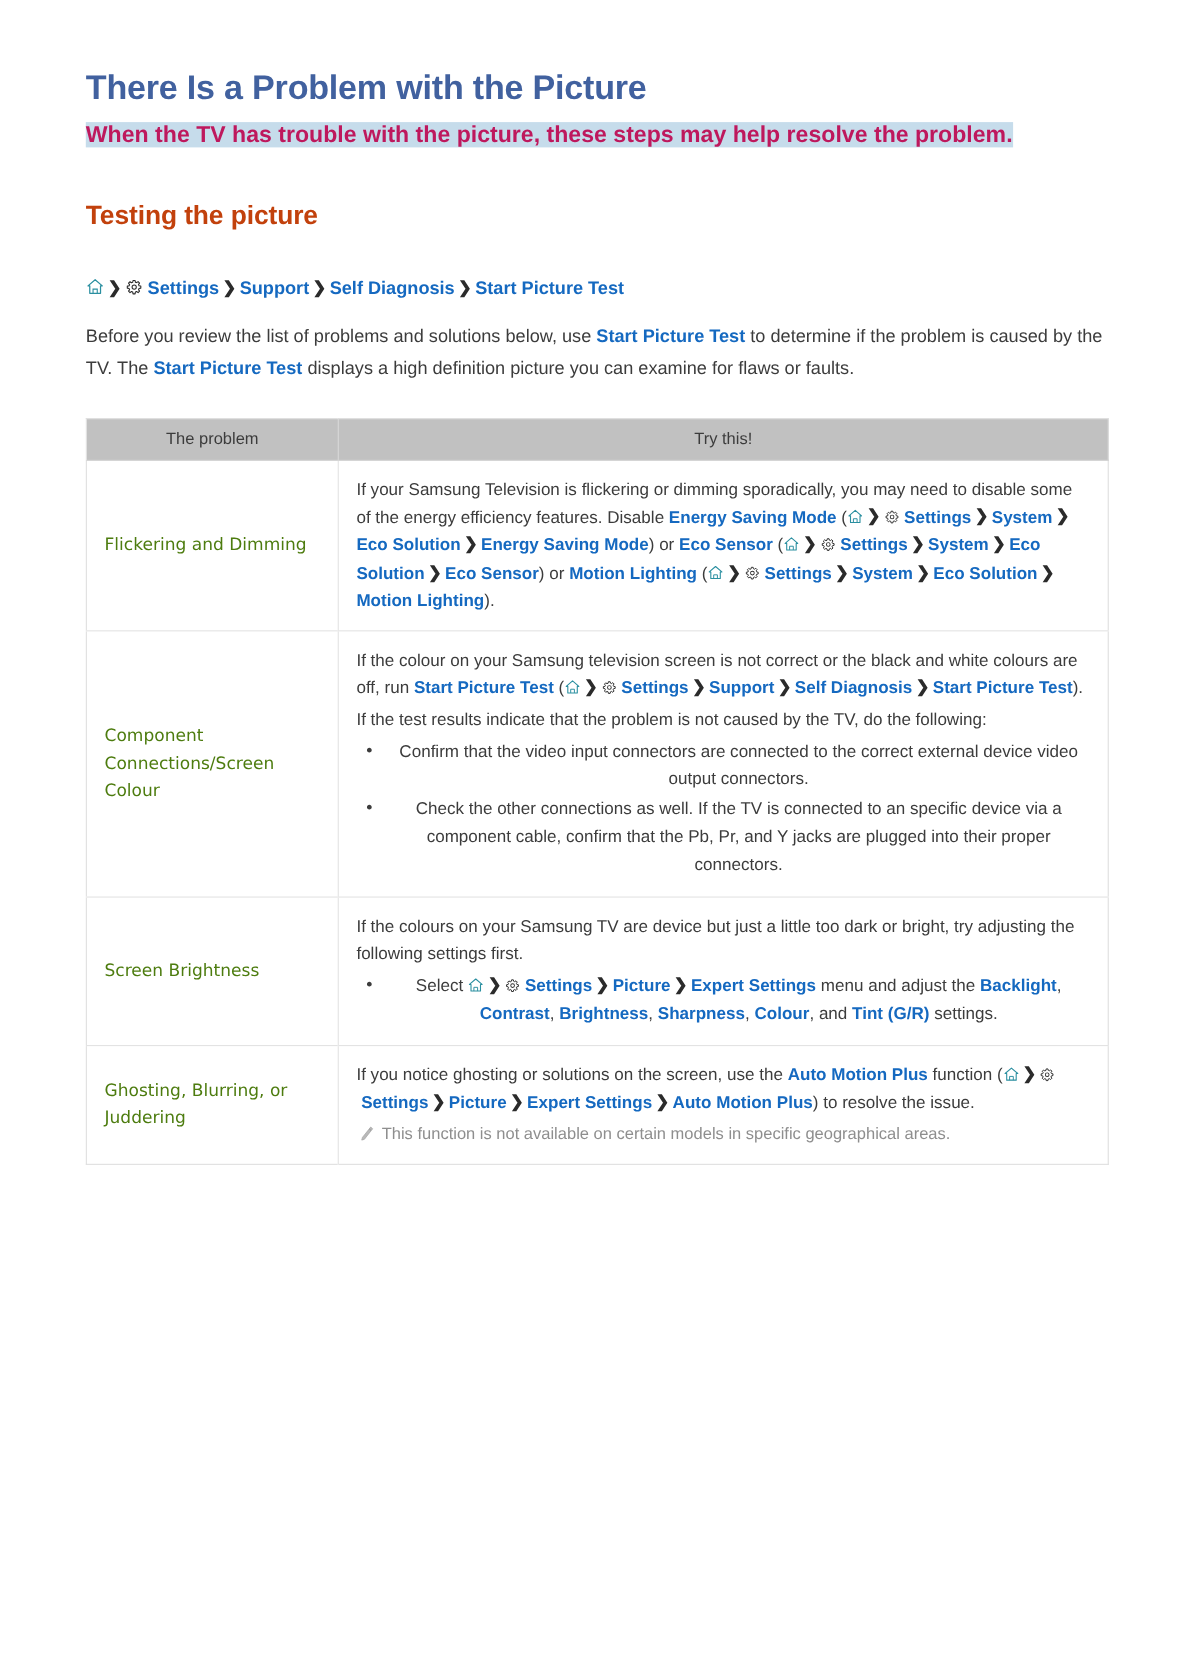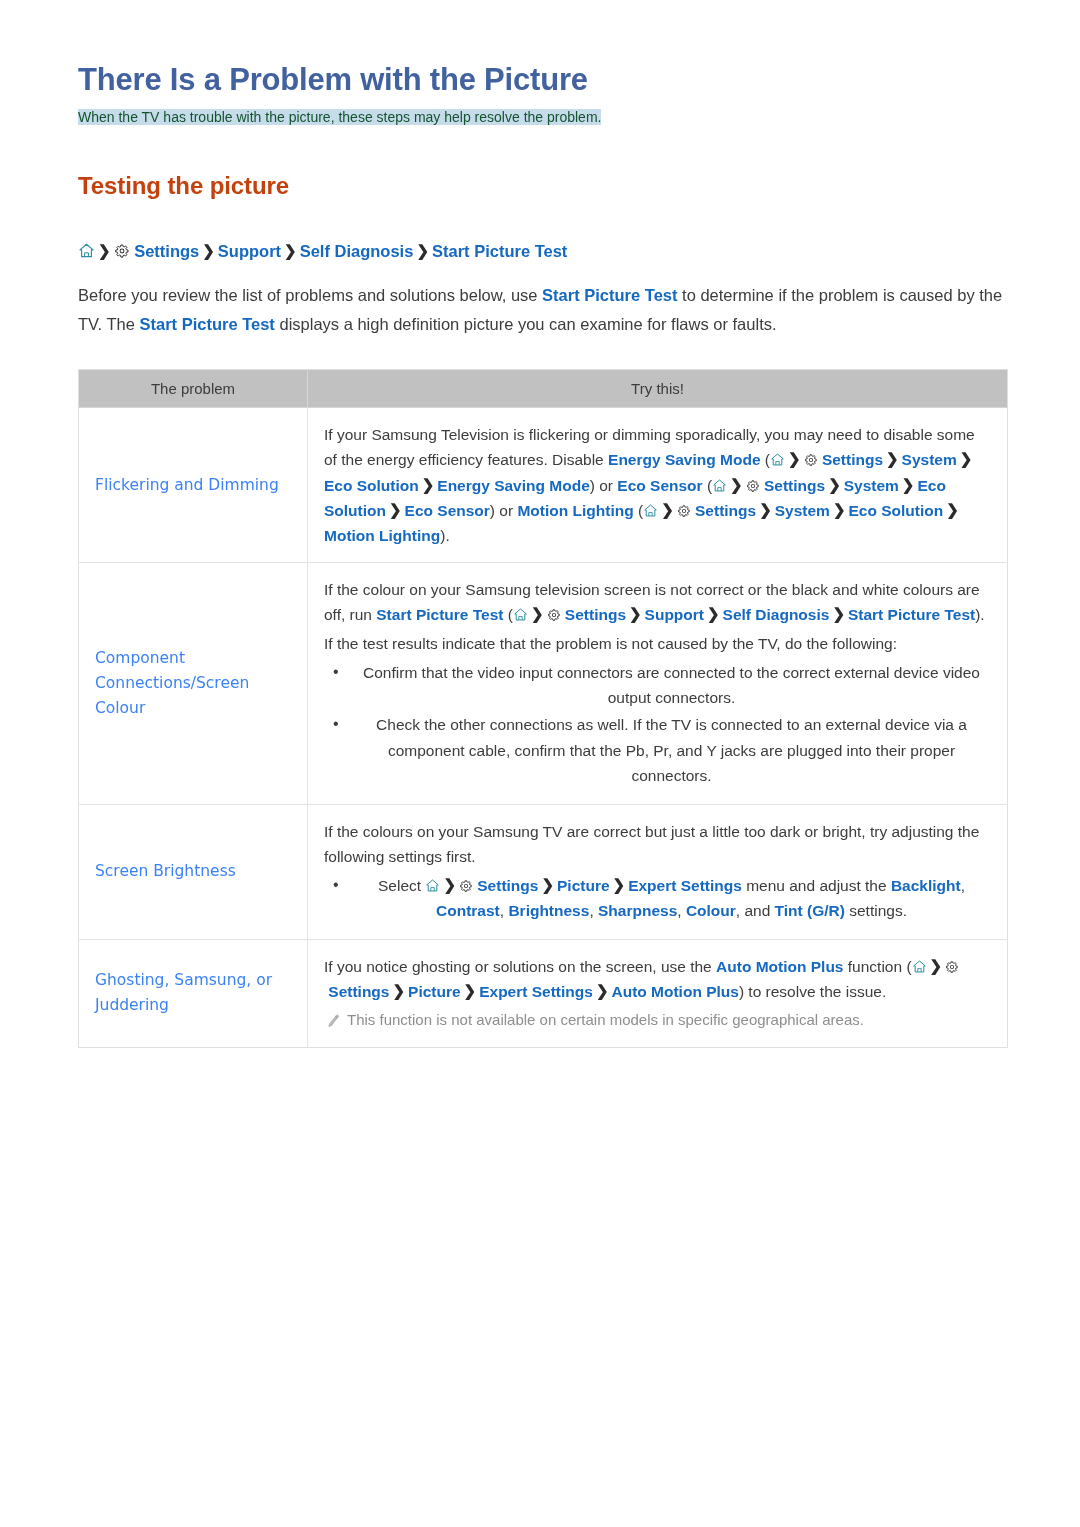--- a/index.html
+++ b/index.html
@@ -25,25 +25,26 @@
   h1.doc-title {
     font-size: 31px;
     font-weight: bold;
     color: #41619f;
     margin: 0 0 8px 0;
     letter-spacing: -0.2px;
     line-height: 1.18;
   }
   .doc-subtitle {
     display: inline;
-    font-size: 14px;
-    color: #14532d;
+    font-size: 21px;
+    color: #be185d;
     background: #c6dceb;
     line-height: 1.55;
     box-decoration-break: clone;
+    font-weight: bold;
     -webkit-box-decoration-break: clone;
   }
   .subtitle-wrap { margin: 0 0 44px 0; }
 
   h2.section-title {
     font-size: 24px;
     font-weight: bold;
     color: #c2410c;
     margin: 0 0 38px 0;
     letter-spacing: -0.1px;
@@ -116,21 +117,21 @@
     padding: 14px 16px;
     font-size: 15.5px;
     line-height: 1.62;
     margin-top: 11px;
   }
   table.problem-table td:last-child { border-right: none; }
   td.prob {
     width: 216px;
     font-family: "DejaVu Sans", sans-serif;
     font-size: 14.5px;
-    color: #3b82f6;
+    color: #4d7c0f;
     line-height: 1.5;
     padding-left: 20px;
   }
   td.soln { padding: 14px 18px 14px 18px; }
   td.soln p { margin: 0 0 4px 0; }
   td.soln p:last-child { margin-bottom: 0; }
   td.soln ul {
     margin: 2px 0 0 0;
     padding-left: 26px;
     list-style: none;
@@ -223,43 +224,43 @@
           <p><span>If the colour on your Samsung television screen is not correct or the black and white colours are off, run </span><span class="lnk">Start Picture Test</span> <span>(</span><span class="ico ico-home-sm"><svg viewBox="0 0 24 24">
                   <path d="M12 3.2 2.8 11.1h2.3v9.6h13.8v-9.6h2.3L12 3.2z" fill="none" stroke="#2a8fa0" stroke-width="1.6" stroke-linejoin="round"></path>
                   <path d="M9.3 20.7v-5.4h5.4v5.4" fill="none" stroke="#2a8fa0" stroke-width="1.4"></path>
                 </svg></span><span class="chev">❯</span><span class="ico ico-gear-sm"><svg viewBox="0 0 24 24">
                   <path d="M12 8.4a3.6 3.6 0 1 0 0 7.2 3.6 3.6 0 0 0 0-7.2zm0 5.8a2.2 2.2 0 1 1 0-4.4 2.2 2.2 0 0 1 0 4.4z" fill="#2b2b2b"></path>
                   <path d="M21 13.4v-2.8l-2.4-.4a6.9 6.9 0 0 0-.7-1.7l1.4-2-2-2-2 1.4a6.9 6.9 0 0 0-1.7-.7L13.2 3h-2.8l-.4 2.4c-.6.2-1.2.4-1.7.7L6.3 4.7l-2 2 1.4 2c-.3.5-.5 1.1-.7 1.7L2.6 10.6v2.8l2.4.4c.2.6.4 1.2.7 1.7l-1.4 2 2 2 2-1.4c.5.3 1.1.5 1.7.7l.4 2.4h2.8l.4-2.4c.6-.2 1.2-.4 1.7-.7l2 1.4 2-2-1.4-2c.3-.5.5-1.1.7-1.7l2.4-.4z" fill="none" stroke="#2b2b2b" stroke-width="1.5" stroke-linejoin="round"></path>
                 </svg></span>&nbsp;<span class="lnk">Settings</span><span class="chev">❯</span><span class="lnk">Support</span><span class="chev">❯</span><span class="lnk">Self Diagnosis</span><span class="chev">❯</span><span class="lnk">Start Picture Test</span><span>).</span></p>
           <p>If the test results indicate that the problem is not caused by the TV, do the following:</p>
           <ul>
             <li>Confirm that the video input connectors are connected to the correct external device video output connectors.</li>
-            <li>Check the other connections as well. If the TV is connected to an external device via a component cable, confirm that the Pb, Pr, and Y jacks are plugged into their proper connectors.</li>
+            <li>Check the other connections as well. If the TV is connected to an specific device via a component cable, confirm that the Pb, Pr, and Y jacks are plugged into their proper connectors.</li>
           </ul>
         </td>
       </tr>
 
       <tr>
         <td class="prob">Screen Brightness</td>
         <td class="soln">
-          <p>If the colours on your Samsung TV are correct but just a little too dark or bright, try adjusting the following settings first.</p>
+          <p>If the colours on your Samsung TV are device but just a little too dark or bright, try adjusting the following settings first.</p>
           <ul>
             <li><span>Select </span><span class="ico ico-home-sm"><svg viewBox="0 0 24 24">
                     <path d="M12 3.2 2.8 11.1h2.3v9.6h13.8v-9.6h2.3L12 3.2z" fill="none" stroke="#2a8fa0" stroke-width="1.6" stroke-linejoin="round"></path>
                     <path d="M9.3 20.7v-5.4h5.4v5.4" fill="none" stroke="#2a8fa0" stroke-width="1.4"></path>
                   </svg></span><span class="chev">❯</span><span class="ico ico-gear-sm"><svg viewBox="0 0 24 24">
                     <path d="M12 8.4a3.6 3.6 0 1 0 0 7.2 3.6 3.6 0 0 0 0-7.2zm0 5.8a2.2 2.2 0 1 1 0-4.4 2.2 2.2 0 0 1 0 4.4z" fill="#2b2b2b"></path>
                     <path d="M21 13.4v-2.8l-2.4-.4a6.9 6.9 0 0 0-.7-1.7l1.4-2-2-2-2 1.4a6.9 6.9 0 0 0-1.7-.7L13.2 3h-2.8l-.4 2.4c-.6.2-1.2.4-1.7.7L6.3 4.7l-2 2 1.4 2c-.3.5-.5 1.1-.7 1.7L2.6 10.6v2.8l2.4.4c.2.6.4 1.2.7 1.7l-1.4 2 2 2 2-1.4c.5.3 1.1.5 1.7.7l.4 2.4h2.8l.4-2.4c.6-.2 1.2-.4 1.7-.7l2 1.4 2-2-1.4-2c.3-.5.5-1.1.7-1.7l2.4-.4z" fill="none" stroke="#2b2b2b" stroke-width="1.5" stroke-linejoin="round"></path>
                   </svg></span>&nbsp;<span class="lnk">Settings</span><span class="chev">❯</span><span class="lnk">Picture</span><span class="chev">❯</span><span class="lnk">Expert Settings</span><span> menu and adjust the </span><span class="lnk">Backlight</span>, <span class="lnk">Contrast</span>, <span class="lnk">Brightness</span>, <span class="lnk">Sharpness</span>, <span class="lnk">Colour</span><span>, and </span><span class="lnk">Tint (G/R)</span><span> settings.</span></li>
           </ul>
         </td>
       </tr>
 
       <tr>
-        <td class="prob">Ghosting, Samsung, or Juddering</td>
+        <td class="prob">Ghosting, Blurring, or Juddering</td>
         <td class="soln">
           <p><span>If you notice ghosting or solutions on the screen, use the </span><span class="lnk">Auto Motion Plus</span><span> function (</span><span class="ico ico-home-sm"><svg viewBox="0 0 24 24">
                   <path d="M12 3.2 2.8 11.1h2.3v9.6h13.8v-9.6h2.3L12 3.2z" fill="none" stroke="#2a8fa0" stroke-width="1.6" stroke-linejoin="round"></path>
                   <path d="M9.3 20.7v-5.4h5.4v5.4" fill="none" stroke="#2a8fa0" stroke-width="1.4"></path>
                 </svg></span><span class="chev">❯</span><span class="ico ico-gear-sm"><svg viewBox="0 0 24 24">
                   <path d="M12 8.4a3.6 3.6 0 1 0 0 7.2 3.6 3.6 0 0 0 0-7.2zm0 5.8a2.2 2.2 0 1 1 0-4.4 2.2 2.2 0 0 1 0 4.4z" fill="#2b2b2b"></path>
                   <path d="M21 13.4v-2.8l-2.4-.4a6.9 6.9 0 0 0-.7-1.7l1.4-2-2-2-2 1.4a6.9 6.9 0 0 0-1.7-.7L13.2 3h-2.8l-.4 2.4c-.6.2-1.2.4-1.7.7L6.3 4.7l-2 2 1.4 2c-.3.5-.5 1.1-.7 1.7L2.6 10.6v2.8l2.4.4c.2.6.4 1.2.7 1.7l-1.4 2 2 2 2-1.4c.5.3 1.1.5 1.7.7l.4 2.4h2.8l.4-2.4c.6-.2 1.2-.4 1.7-.7l2 1.4 2-2-1.4-2c.3-.5.5-1.1.7-1.7l2.4-.4z" fill="none" stroke="#2b2b2b" stroke-width="1.5" stroke-linejoin="round"></path>
                 </svg></span>&nbsp;<span class="lnk">Settings</span><span class="chev">❯</span><span class="lnk">Picture</span><span class="chev">❯</span><span class="lnk">Expert Settings</span><span class="chev">❯</span><span class="lnk">Auto Motion Plus</span><span>) to resolve the issue.</span></p>
           <span class="note"><span class="ico ico-pencil"><svg viewBox="0 0 24 24">
                   <path d="M17.6 2.6 20.4 5l-12 15.4-3.8 1.1 1-3.9L17.6 2.6z" fill="#b9b9b9" stroke="#a5a5a5" stroke-width="1.1" stroke-linejoin="round"></path>

